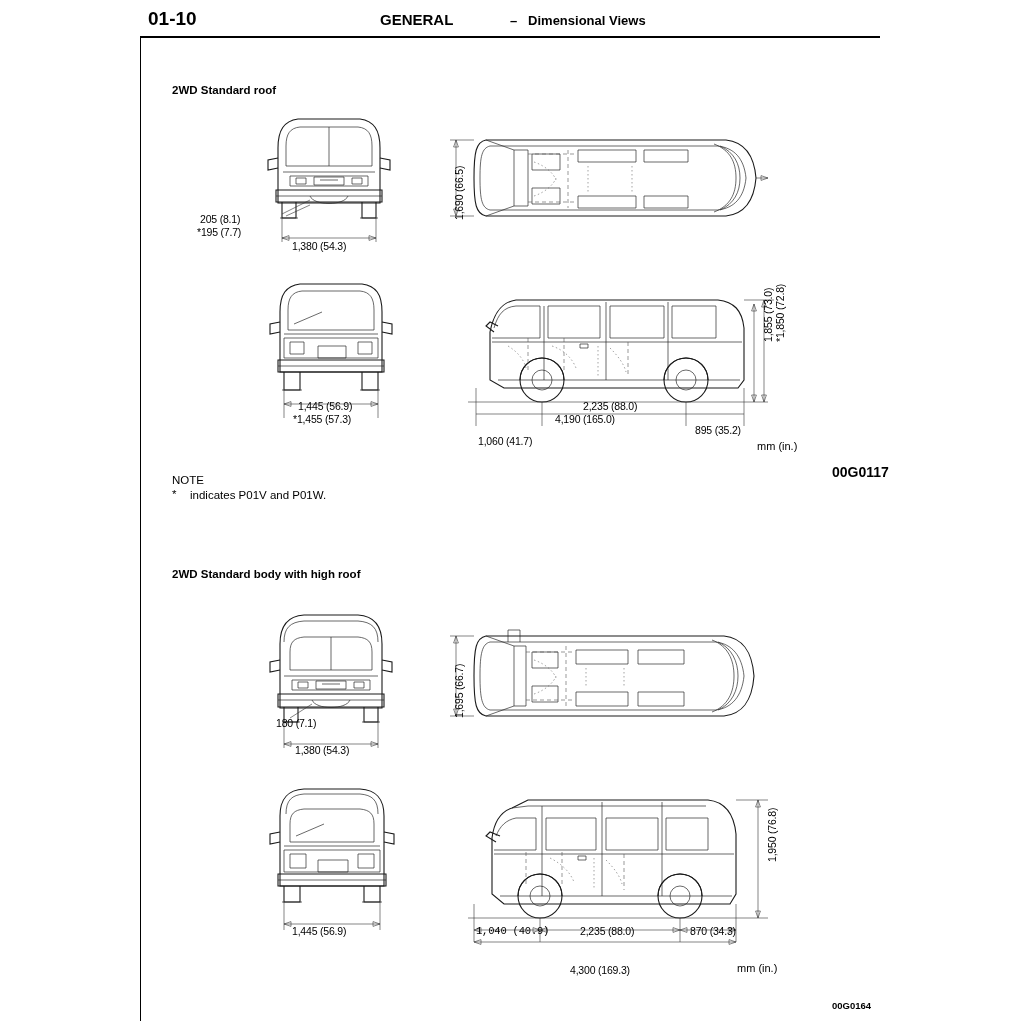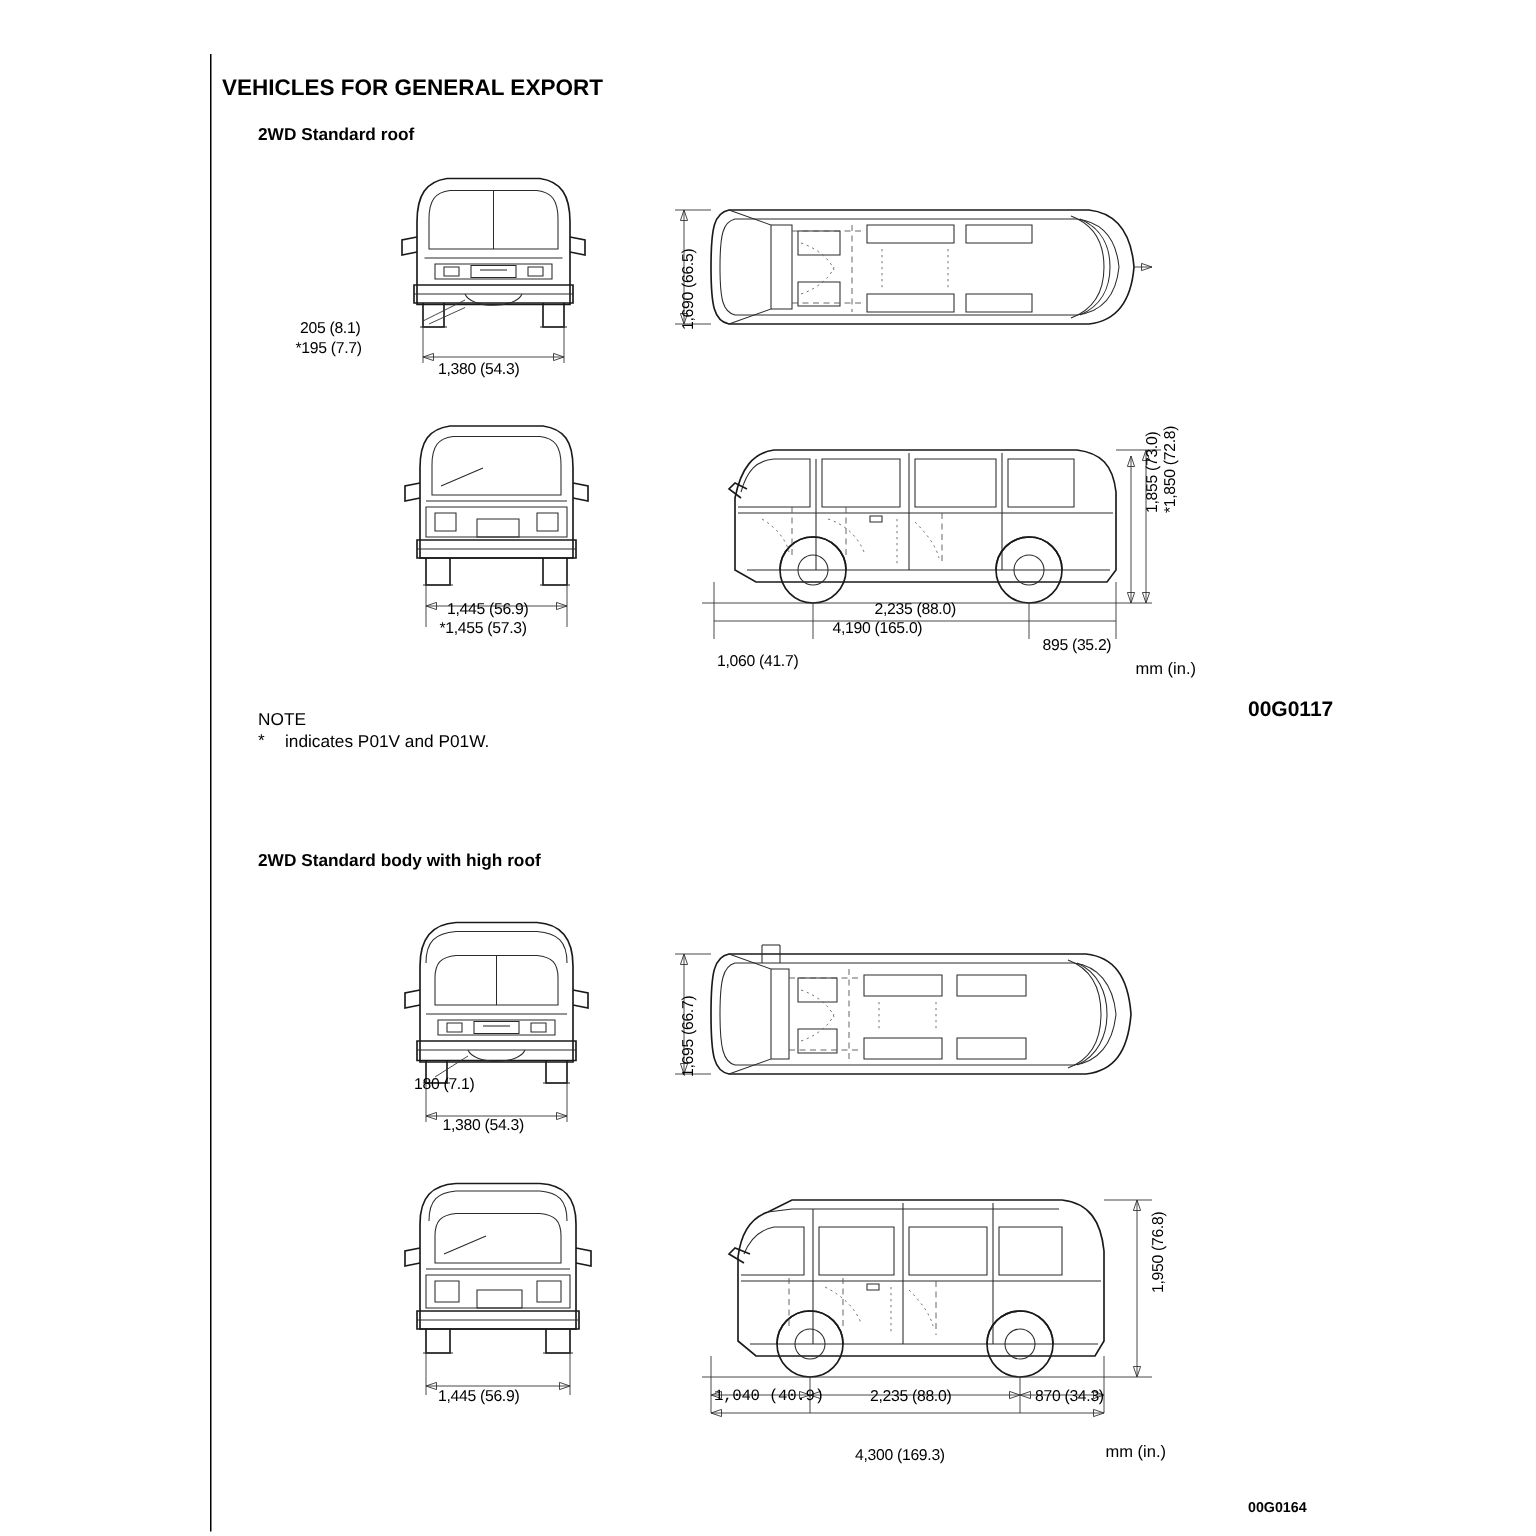--- a/index.html
+++ b/index.html
@@ -135,23 +135,31 @@
   .ln-thin { stroke: #2a2a2a; fill: none; stroke-width: 0.7; }
   .ln-dash { stroke: #555; fill: none; stroke-width: 0.6; stroke-dasharray: 4 3; }
   .ln-dot { stroke: #666; fill: none; stroke-width: 0.6; stroke-dasharray: 1.5 2.5; }
   .ln-ext { stroke: #333; fill: none; stroke-width: 0.6; }
 </style>
 </head>
 <body>
 
 <div class="page">
 
+  <div class="page-header">
+    <div class="page-num">01-10</div>
+    <div class="header-title">GENERAL</div>
+    <div class="header-sub">
+      <span>–</span>
+      &nbsp;&nbsp;<span>Dimensional Views</span>
+    </div>
+    <div class="header-rule"></div>
+  </div>
   <div class="left-rule"></div>
 
-  <div class="sec-title">VEHICLES FOR GENERAL EXPORT</div>
   <div class="sub-title-1">2WD Standard roof</div>
   <div class="sub-title-2">2WD Standard body with high roof</div>
 
   <div class="note-label">NOTE</div>
   <div class="note-star">*</div>
   <div class="note-text">indicates P01V and P01W.</div>
 
   <div class="unit-1">mm (in.)</div>
   <div class="code-1">00G0117</div>
   <div class="unit-2">mm (in.)</div>

